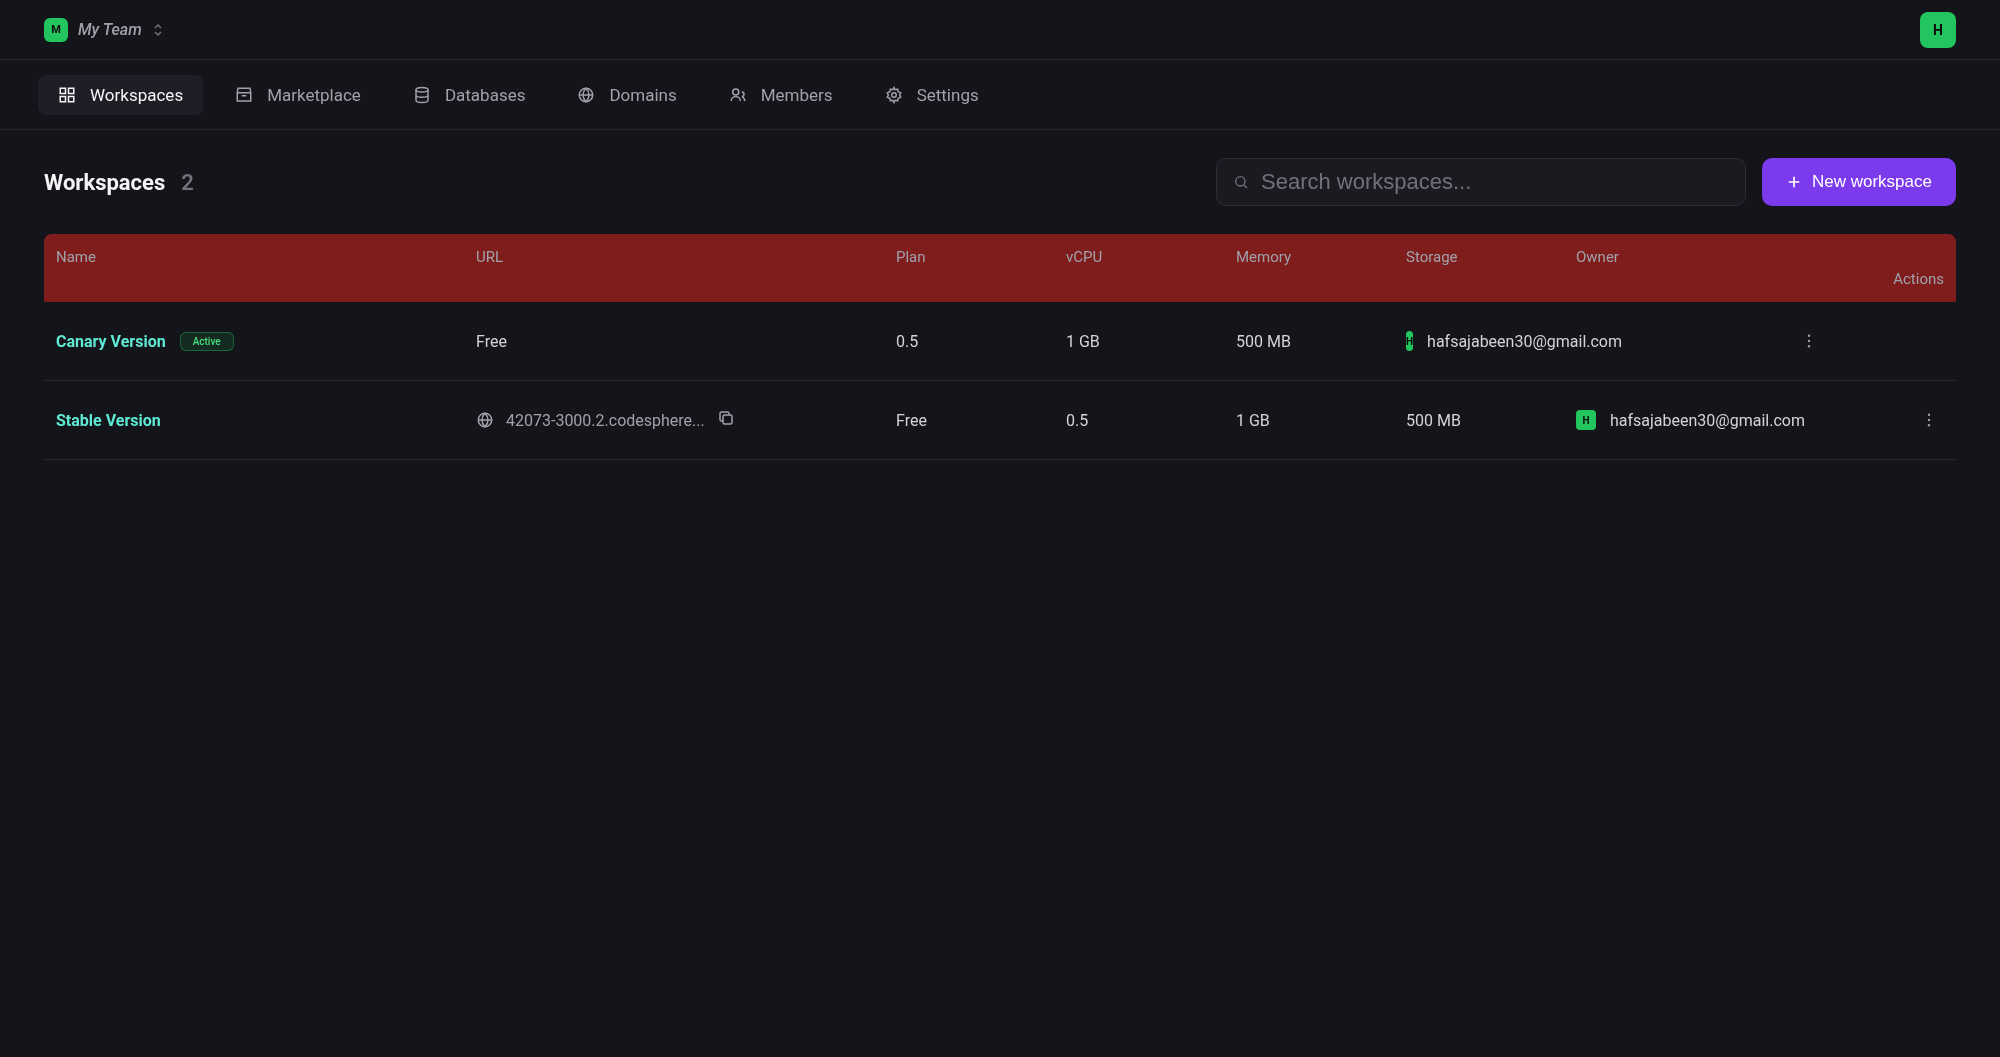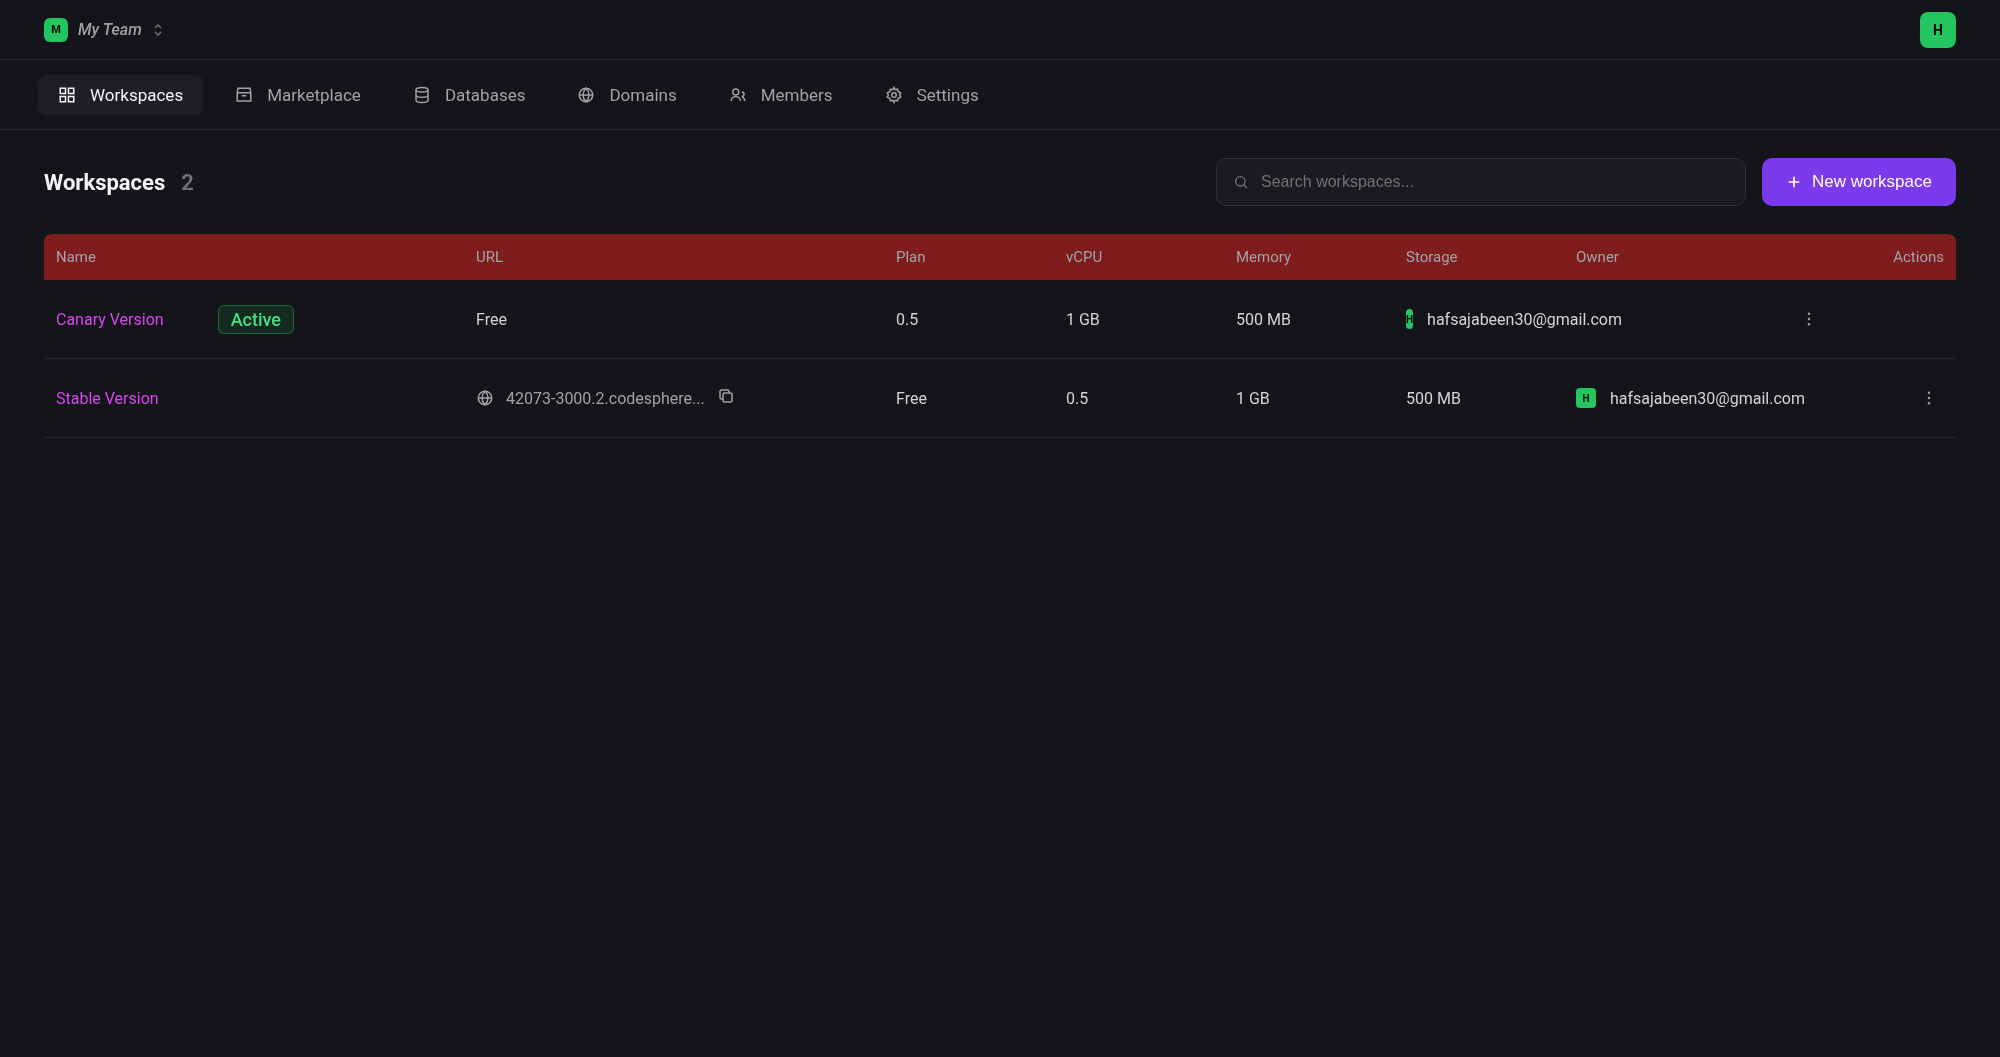--- a/index.html
+++ b/index.html
@@ -119,21 +119,21 @@
   gap: 12px;
   width: 530px;
   height: 48px;
 }
 .search-wrap svg { width: 16px; height: 16px; color: #71717a; }
 .search-input {
   background: transparent;
   border: none;
   outline: none;
   color: #e4e4e7;
-  font-size: 16px;
+  font-size: 22px;
   flex: 1;
 }
 .search-input::placeholder { color: #71717a; }
 .new-btn {
   display: flex;
   align-items: center;
   gap: 10px;
   background: #7c3aed;
   color: #fff;
   border: none;
@@ -149,45 +149,44 @@
 .table-wrap { padding: 0 44px; }
 .thead {
   display: grid;
   grid-template-columns: 420px 420px 170px 170px 170px 170px 1fr 120px;
   padding: 14px 12px;
   background: #7f1d1d;
   border-radius: 8px 8px 0 0;
   color: #a1a1aa;
   font-size: 15px;
 }
-.thead .th:last-child { text-align: right; }
+.thead .th:last-child { text-align: right; margin-top: 22px; }
 .trow {
   display: grid;
   grid-template-columns: 420px 420px 170px 170px 170px 170px 1fr 120px;
   padding: 24px 12px;
   border-bottom: 1px solid #26272e;
   align-items: center;
   color: #d4d4d8;
   font-size: 16px;
 }
 .name-cell {
   display: flex;
   align-items: center;
   gap: 14px;
 }
-.ws-name { color: #d946ef; font-weight: 400; }
+.ws-name { color: #5eead4; font-weight: 700; }
 .active-badge {
   background: rgba(34,197,94,0.12);
   border: 1px solid rgba(34,197,94,0.4);
   color: #4ade80;
-  font-size: 18px;
+  font-size: 10px;
   padding: 3px 12px;
   border-radius: 6px;
   font-weight: 500;
-  margin-left: 40px;
 }
 .url-cell {
   display: flex;
   align-items: center;
   gap: 12px;
   color: #a1a1aa;
 }
 .url-cell svg { width: 18px; height: 18px; flex-shrink: 0; }
 .url-text {
   white-space: nowrap;

